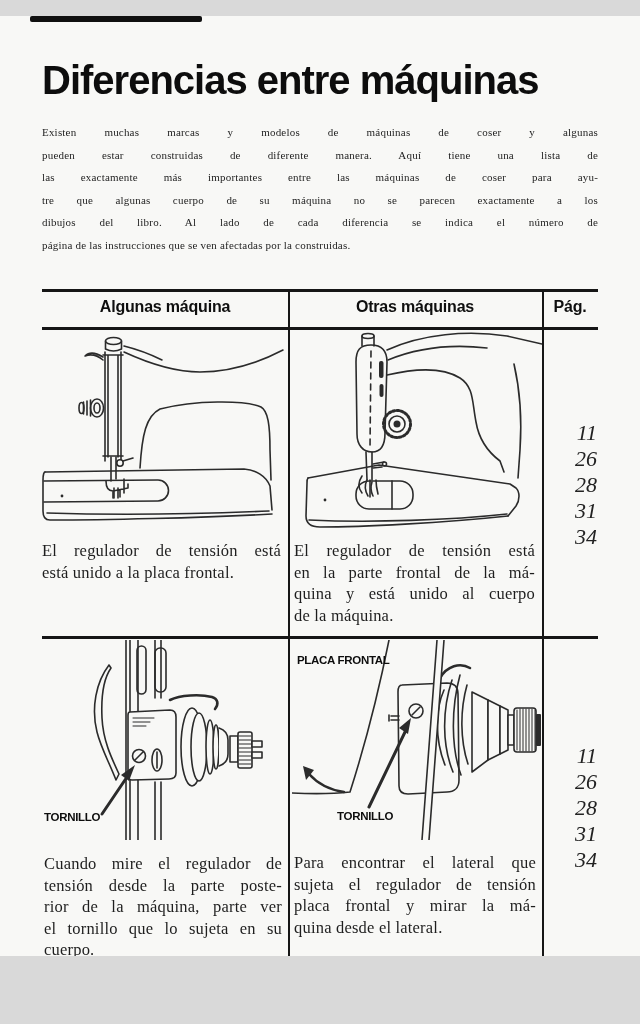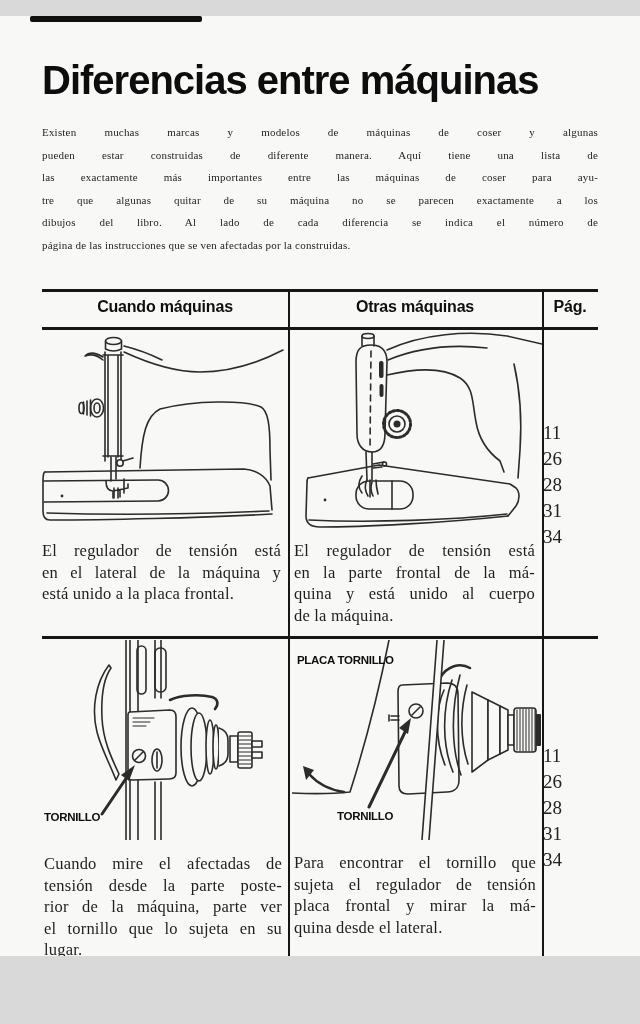--- a/index.html
+++ b/index.html
@@ -20,21 +20,21 @@
   .jl-last { text-align-last:left; }
   .hrule { position:absolute; left:42px; width:556px; height:2.7px; background:#161616; }
   .vrule { position:absolute; width:2.4px; background:#161616; }
   .col-header {
     position:absolute; top:282px; text-align:center;
     font-family:"Liberation Sans", sans-serif; font-weight:bold;
     font-size:16px; letter-spacing:-0.2px; color:#0f0f0f;
   }
   .caption { position:absolute; }
   .caption .jl { font-size:16.5px; line-height:21.5px; }
-  .pages { position:absolute; width:54px; text-align:left; font-size:19px; line-height:26px; color:#222; }
+  .pages { position:absolute; width:54px; text-align:right; font-size:22px; line-height:26px; color:#222;font-style:italic; }
   .fig { position:absolute; }
   .fig svg { display:block; }
   .fig-label {
     position:absolute; font-family:"Liberation Sans", sans-serif; font-weight:bold;
     font-size:11.5px; letter-spacing:-0.3px; color:#0d0d0d; white-space:nowrap;
   }
   .footer {
     position:absolute; left:0; top:961px; width:640px; text-align:center;
     font-family:"Liberation Sans", sans-serif; font-weight:bold; font-size:17px; color:#4c1d95;
   }
@@ -50,33 +50,33 @@
 
   <div class="artifact" style="left:30px;top:0;width:172px;height:6px;border-radius:2px;"></div>
   <div class="artifact" style="left:253px;top:1010px;width:387px;height:13px;"></div>
 
   <div class="title">Diferencias entre máquinas</div>
 
   <div class="intro">
     <div class="jl">Existen muchas marcas y modelos de máquinas de coser y algunas</div>
     <div class="jl">pueden estar construidas de diferente manera. Aquí tiene una lista de</div>
     <div class="jl">las exactamente más importantes entre las máquinas de coser para ayu-</div>
-    <div class="jl">tre que algunas quitar de su máquina no se parecen exactamente a los</div>
+    <div class="jl">tre que algunas cuerpo de su máquina no se parecen exactamente a los</div>
     <div class="jl">dibujos del libro. Al lado de cada diferencia se indica el número de</div>
     <div class="jl jl-last">página de las instrucciones que se ven afectadas por la construidas.</div>
   </div>
 
   <div class="hrule" style="top:273px;"></div>
   <div class="hrule" style="top:311px;"></div>
   <div class="hrule" style="top:620px;"></div>
   <div class="hrule" style="top:946px;"></div>
   <div class="vrule" style="left:288px;top:273px;height:675px;"></div>
   <div class="vrule" style="left:542px;top:273px;height:675px;"></div>
 
-  <div class="col-header" style="left:42px;width:246px;">Cuando máquinas</div>
+  <div class="col-header" style="left:42px;width:246px;">Algunas máquina</div>
   <div class="col-header" style="left:288px;width:254px;">Otras máquinas</div>
   <div class="col-header" style="left:542px;width:56px;">Pág.</div>
 
   <div class="fig" style="left:40px;top:314px;">
     <svg width="245" height="206" viewBox="0 0 245 206">
 
       <path class="ln" d="M5 142 L204 139 C216 140 226 146 230 156 L232 180"></path>
       <path class="ln" d="M232 184 C160 188 60 190 10 190 C5 190 3 187 3 181 L3 150 C3 145 4 142 5 142"></path>
       <path class="ln" d="M7 183 C70 185 160 184 229 181"></path>
 
@@ -146,21 +146,20 @@
   <div class="pages" style="left:543px;top:404px;">
     <div>11</div>
     <div>26</div>
     <div>28</div>
     <div>31</div>
     <div>34</div>
   </div>
 
   <div class="caption" style="left:42px;top:524px;width:239px;">
     <div class="jl">El regulador de tensión está</div>
-    <div class="jl">en el lateral de la máquina y</div>
     <div class="jl jl-last">está unido a la placa frontal.</div>
   </div>
   <div class="caption" style="left:294px;top:524px;width:241px;">
     <div class="jl">El regulador de tensión está</div>
     <div class="jl">en la parte frontal de la má-</div>
     <div class="jl">quina y está unido al cuerpo</div>
     <div class="jl jl-last">de la máquina.</div>
   </div>
 
   <div class="fig" style="left:42px;top:624px;">
@@ -232,41 +231,41 @@
       <path class="ln" d="M97 0 C88 45 73 105 58 152 C40 154 20 154 0 153"></path>
 
       <path class="ln" style="stroke-width:2.6;" d="M52 152 C38 150 26 144 17 134"></path>
       <polygon class="dk" points="11,126 22,130 14,140"></polygon>
 
       <path class="ln" style="stroke-width:3;" d="M77 167 L114 90"></path>
       <polygon class="dk" points="119,78 107,88 116,94"></polygon>
     </svg>
   </div>
 
-  <div class="fig-label" style="left:297px;top:638px;">PLACA TORNILLO</div>
+  <div class="fig-label" style="left:297px;top:638px;">PLACA FRONTAL</div>
   <div class="fig-label" style="left:44px;top:795px;">TORNILLO</div>
   <div class="fig-label" style="left:337px;top:794px;">TORNILLO</div>
 
   <div class="pages" style="left:543px;top:727px;">
     <div>11</div>
     <div>26</div>
     <div>28</div>
     <div>31</div>
     <div>34</div>
   </div>
 
   <div class="caption" style="left:44px;top:837px;width:238px;">
-    <div class="jl">Cuando mire el afectadas de</div>
+    <div class="jl">Cuando mire el regulador de</div>
     <div class="jl">tensión desde la parte poste-</div>
     <div class="jl">rior de la máquina, parte ver</div>
     <div class="jl">el tornillo que lo sujeta en su</div>
-    <div class="jl jl-last">lugar.</div>
+    <div class="jl jl-last">cuerpo.</div>
   </div>
   <div class="caption" style="left:294px;top:836px;width:242px;">
-    <div class="jl">Para encontrar el tornillo que</div>
+    <div class="jl">Para encontrar el lateral que</div>
     <div class="jl">sujeta el regulador de tensión</div>
     <div class="jl">placa frontal y mirar la má-</div>
     <div class="jl jl-last">quina desde el lateral.</div>
   </div>
 
   <div class="footer">—59—</div>
 
 </div>
 
 </body></html>

